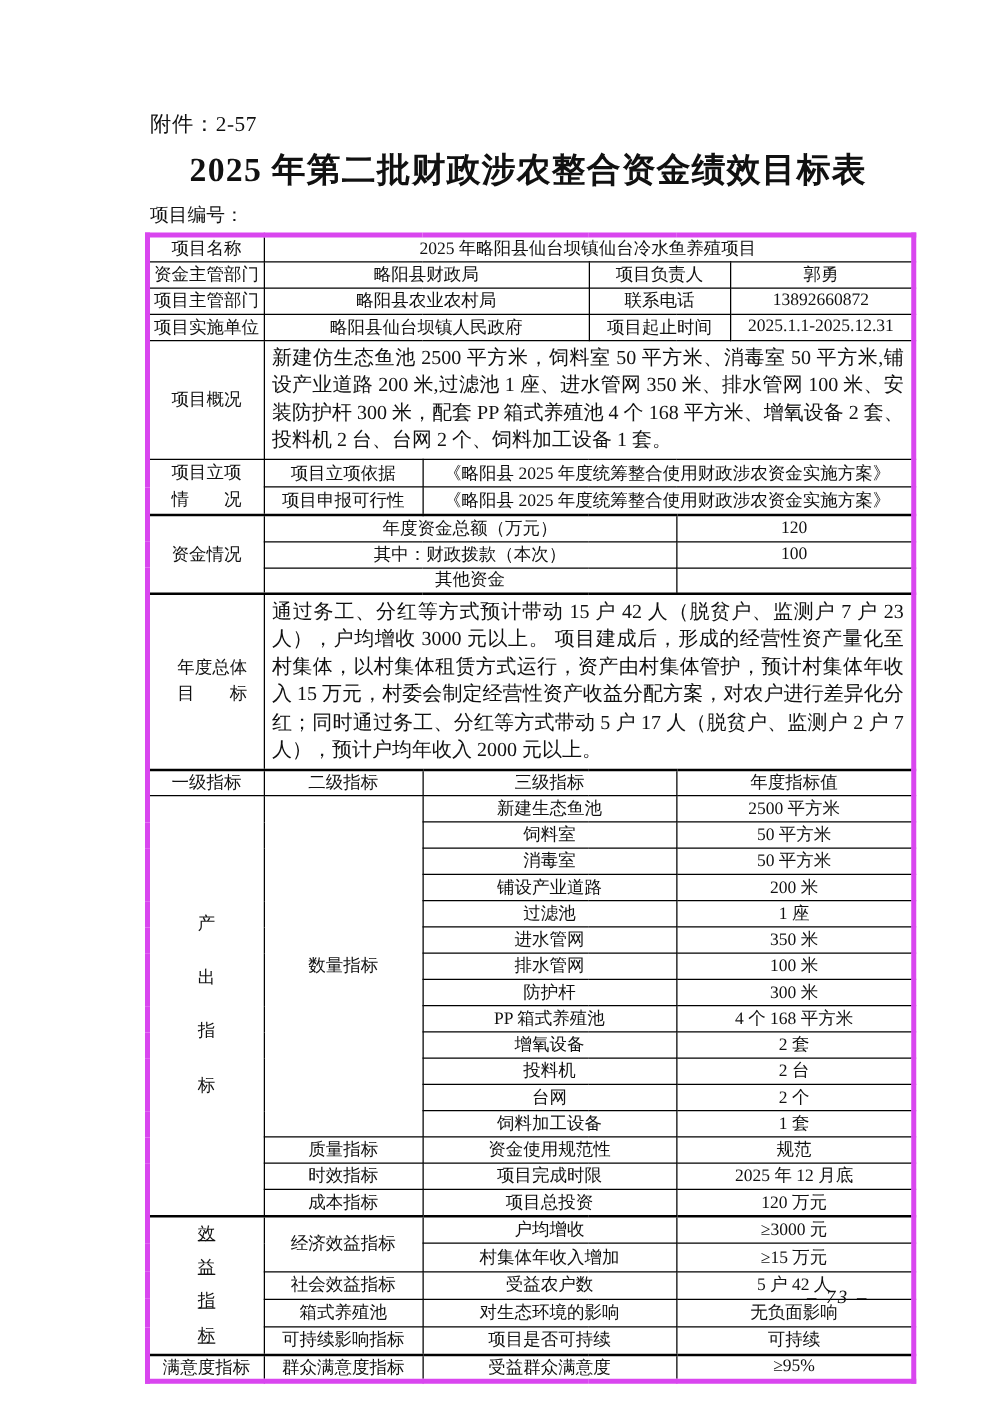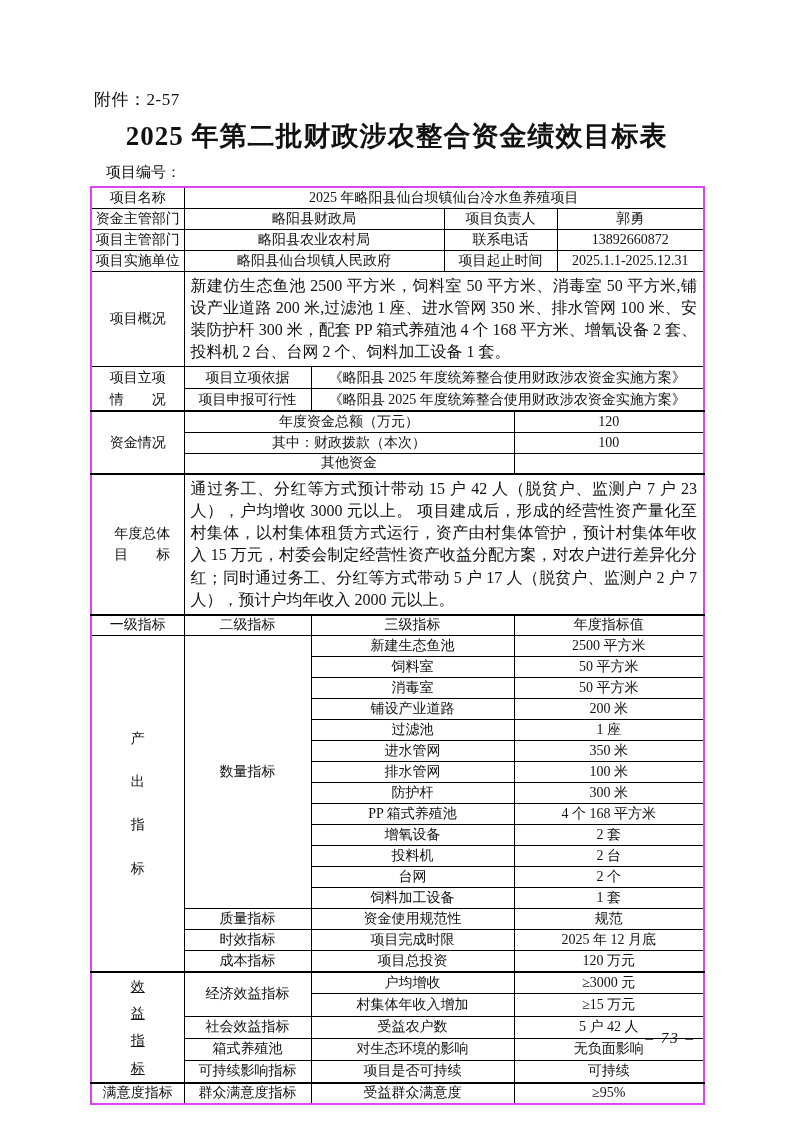--- a/index.html
+++ b/index.html
@@ -2,35 +2,35 @@
 <html><head>
 <meta charset="utf-8">
 <style>
   * { margin:0; padding:0; box-sizing:border-box; }
   html,body { background:#ffffff; }
   body {
     width:793px; height:1122px; position:relative;
     font-family:"Liberation Serif","DejaVu Serif",serif;
     color:#111111;
   }
-  .sheet { position:relative; width:613px; margin-left:90px; padding-top:88px; }
+  .sheet { position:relative; width:613px; margin-left:116px; padding-top:88px; }
 
   .attachment { font-size:17px; margin-left:4px; letter-spacing:0.5px; }
   .doc-title {
     margin-top:7px; text-align:center;
     font-size:27px; font-weight:bold; letter-spacing:1px;
     font-family:"Liberation Serif","DejaVu Serif",serif;
   }
   .subline { position:relative; margin-top:9px; height:22px; font-size:15px; }
-  .subline .pn-label { position:absolute; left:16px; top:0; }
+  .subline .pn-label { position:absolute; left:4px; top:0; }
   .subline .yr { display:block; text-align:center; }
 
   table.main {
     width:613px; border-collapse:collapse; table-layout:fixed;
-    border:2px solid #d946ef; margin-top:1px;
+    border:4px solid #d946ef; margin-top:1px;
   }
   td {
     border:1px solid #000;
     text-align:center; vertical-align:middle;
     font-size:14px; height:21px; padding:0 3px;
     overflow:hidden;
   }
   td.jtext {
     text-align:justify; padding:3px 6px; line-height:1.38; font-size:16px;
   }

